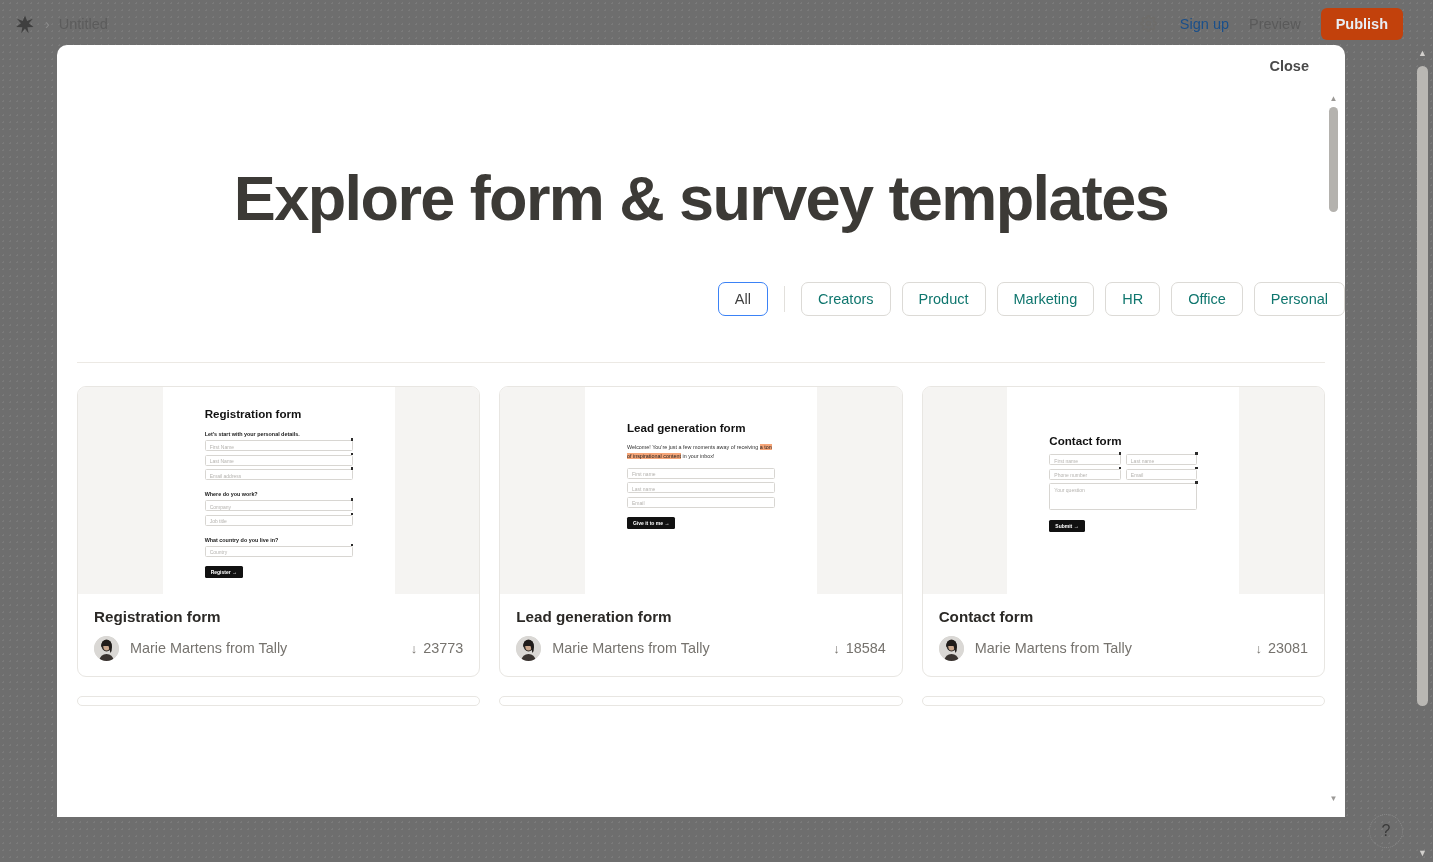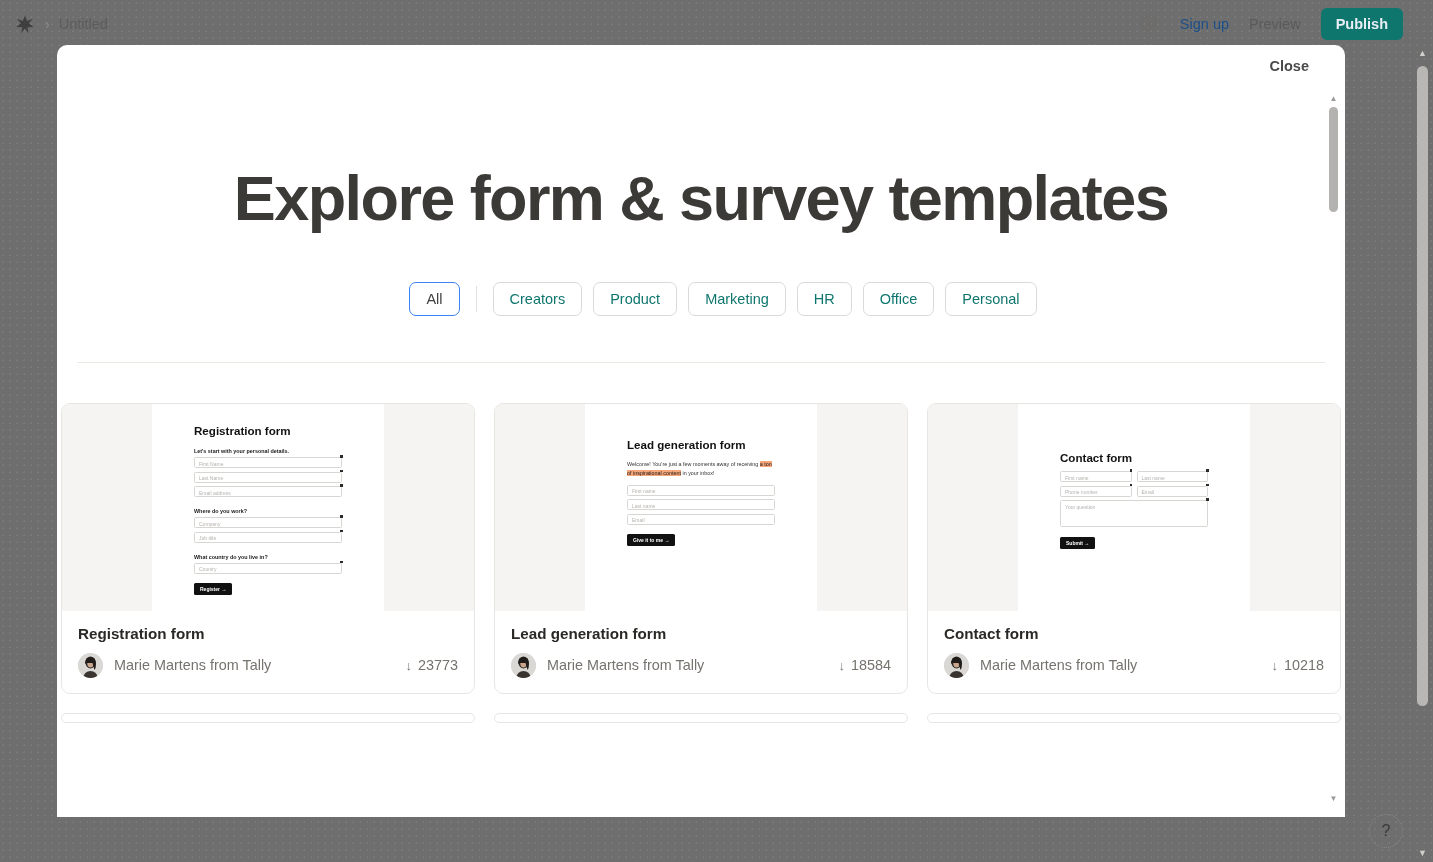--- a/index.html
+++ b/index.html
@@ -26,21 +26,21 @@
   }
   .tb-left { display: flex; align-items: center; gap: 9px; }
   .logo-star { width: 22px; height: 22px; display: block; }
   .crumb-sep { color: #8d8d8d; font-size: 14px; line-height: 1; }
   .crumb-title { color: #5c5c5c; font-size: 14.5px; }
   .tb-right { margin-left: auto; display: flex; align-items: center; gap: 20px; }
   .gear-btn { width: 22px; height: 22px; display: flex; align-items: center; justify-content: center; cursor: pointer; }
   .link-signup { color: #1a4f8a; font-size: 14.5px; font-weight: 400; cursor: pointer; }
   .link-preview { color: #5a5a5a; font-size: 14.5px; cursor: pointer; }
   .publish-btn {
-    background: #0f766e; color: #e8eef5; font-size: 14.5px; font-weight: 700;
+    background: #c2410c; color: #e8eef5; font-size: 14.5px; font-weight: 700;
     border: none; border-radius: 6px; padding: 8px 15px; cursor: pointer;
     font-family: inherit;
   }
 
   
   .modal {
     position: absolute; left: 57px; top: 45px;
     width: 1288px; height: 772px;
     background: #fff;
     border-radius: 10px 10px 0 0;
@@ -69,36 +69,36 @@
     margin-top: 28px; font-size: 20.5px; color: #6d6a66; line-height: 1.62;
   }
   .hero-sub a {
     color: #57534e; text-decoration: underline; text-underline-offset: 3px;
     cursor: pointer;
   }
 
   
   .filters {
     margin-top: 50px; display: flex; align-items: center;
-    justify-content: center; gap: 11px; margin-left: 44px;
+    justify-content: flex-end; gap: 11px; margin-left: 44px;
   }
   .chip {
     font-family: inherit; font-size: 14.5px; color: #0f766e;
     background: #fff; border: 1px solid #dcdad6; border-radius: 7px;
     padding: 8px 16px; cursor: pointer; white-space: nowrap;
   }
   .chip.active { border-color: #3b82f6; color: #404040; }
   .chip-divider { width: 1px; height: 26px; background: #e2e0dc; margin: 0 5px; }
 
   
   .section-divider {
     margin: 46px 20px 0 20px; height: 1px; background: #ece9e4;
   }
   .grid {
-    margin-top: 40px; padding: 0 4px;
+    margin-top: 23px; padding: 0 20px;
     display: grid; grid-template-columns: repeat(3, 1fr); gap: 19px;
   }
   .card {
     background: #fff; border: 1px solid #e8e6e2; border-radius: 9px;
     overflow: hidden; cursor: pointer;
   }
   .card-preview {
     height: 207px; background: #f5f4f2; position: relative; overflow: hidden;
     display: flex; justify-content: center;
   }
@@ -340,21 +340,21 @@
                 <circle cx="12.5" cy="12.5" r="12.5" fill="#dad8d5"></circle>
                 <ellipse cx="12.5" cy="9.5" rx="5" ry="6" fill="#2e2a27"></ellipse>
                 <ellipse cx="12.5" cy="10.5" rx="3.2" ry="4" fill="#c9a68c"></ellipse>
                 <path d="M7 11 q0-7 5.5-7 T18 11 q0 4-1.5 6 l-2-7 h-6 z" fill="#201c1a"></path>
                 <path d="M5 25 q1.5-7 7.5-7 t7.5 7 z" fill="#3a3431"></path>
               </svg>
             </span>
             <span class="author">Marie Martens from Tally</span>
             <span class="dlcount">
               <span class="dl-arrow">↓</span>
-              <span>10218</span>
+              <span>23081</span>
             </span>
           </div>
         </div>
       </div>
 
       <div class="card" style="height:10px"></div>
       <div class="card" style="height:10px"></div>
       <div class="card" style="height:10px"></div>
     </div>
 

